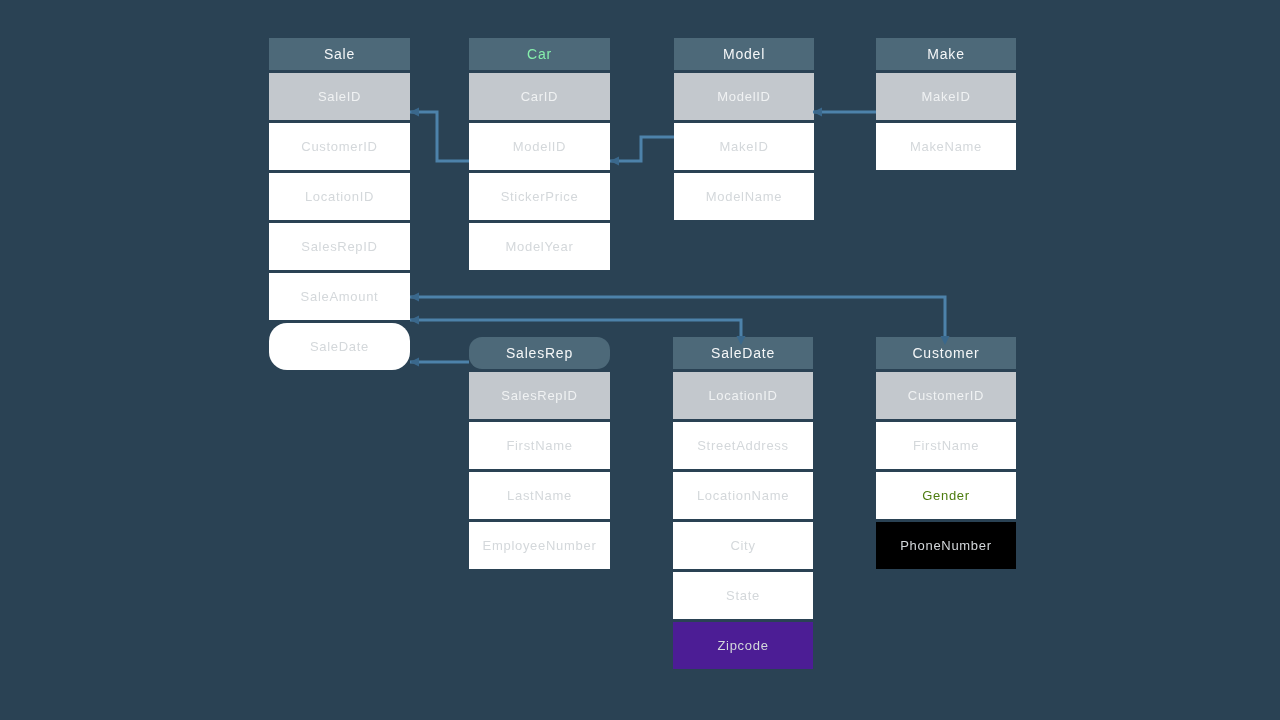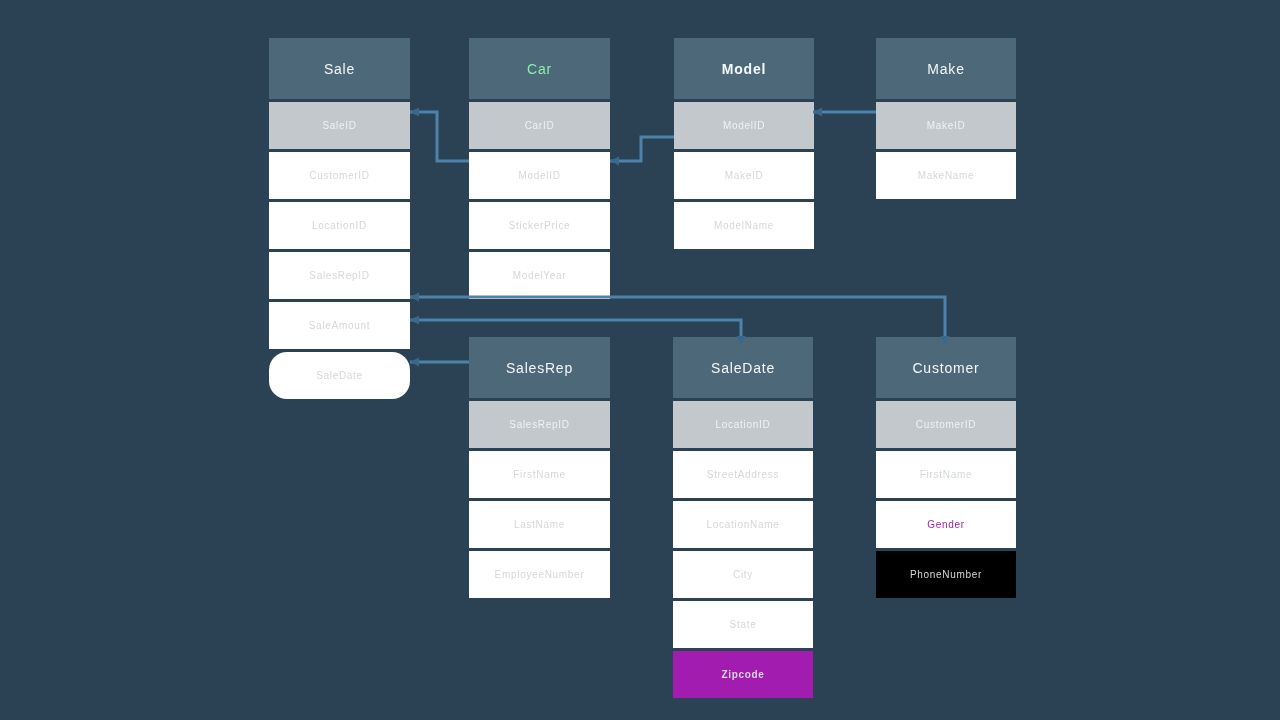--- a/index.html
+++ b/index.html
@@ -13,35 +13,35 @@
   #stage {
     position: relative;
     width: 1280px;
     height: 720px;
   }
   .table {
     position: absolute;
     z-index: 1;
   }
   .thead {
-    height: 61px;
+    height: 32px;
     display: flex;
     align-items: center;
     justify-content: center;
     font-size: 14px;
     letter-spacing: 0.8px;
     font-weight: 400;
   }
   .trow {
     height: 47px;
     margin-top: 3px;
     display: flex;
     align-items: center;
     justify-content: center;
-    font-size: 10px;
+    font-size: 13px;
     letter-spacing: 0.7px;
     font-weight: 400;
   }
   #connectors {
     position: absolute;
     left: 0;
     top: 0;
     z-index: 5;
     pointer-events: none;
   }
@@ -76,46 +76,46 @@
       <div class="trow" style="background: rgb(255, 255, 255); color: rgb(212, 216, 219); border-radius: 18px;">SaleDate</div>
     </div>
     <div class="table" style="left: 469px; top: 38px; width: 141px;">
       <div class="thead" style="background: rgb(77, 105, 121); color: #86efac;">Car</div>
       <div class="trow" style="background: rgb(195, 200, 205); color: rgb(240, 242, 243);">CarID</div>
       <div class="trow" style="background: rgb(255, 255, 255); color: rgb(212, 216, 219);">ModelID</div>
       <div class="trow" style="background: rgb(255, 255, 255); color: rgb(212, 216, 219);">StickerPrice</div>
       <div class="trow" style="background: rgb(255, 255, 255); color: rgb(212, 216, 219);">ModelYear</div>
     </div>
     <div class="table" style="left: 674px; top: 38px; width: 140px;">
-      <div class="thead" style="background: rgb(77, 105, 121); color: rgb(245, 247, 248); font-weight: bold;">Model</div>
+      <div class="thead" style="background: rgb(77, 105, 121); color: rgb(245, 247, 248);">Model</div>
       <div class="trow" style="background: rgb(195, 200, 205); color: rgb(240, 242, 243);">ModelID</div>
       <div class="trow" style="background: rgb(255, 255, 255); color: rgb(212, 216, 219);">MakeID</div>
       <div class="trow" style="background: rgb(255, 255, 255); color: rgb(212, 216, 219);">ModelName</div>
     </div>
     <div class="table" style="left: 876px; top: 38px; width: 140px;">
       <div class="thead" style="background: rgb(77, 105, 121); color: rgb(245, 247, 248);">Make</div>
       <div class="trow" style="background: rgb(195, 200, 205); color: rgb(240, 242, 243);">MakeID</div>
       <div class="trow" style="background: rgb(255, 255, 255); color: rgb(212, 216, 219);">MakeName</div>
     </div>
     <div class="table" style="left: 469px; top: 337px; width: 141px;">
-      <div class="thead" style="background: rgb(77, 105, 121); color: rgb(245, 247, 248);">SalesRep</div>
+      <div class="thead" style="background: rgb(77, 105, 121); color: rgb(245, 247, 248); border-radius: 13px;">SalesRep</div>
       <div class="trow" style="background: rgb(195, 200, 205); color: rgb(240, 242, 243);">SalesRepID</div>
       <div class="trow" style="background: rgb(255, 255, 255); color: rgb(212, 216, 219);">FirstName</div>
       <div class="trow" style="background: rgb(255, 255, 255); color: rgb(212, 216, 219);">LastName</div>
       <div class="trow" style="background: rgb(255, 255, 255); color: rgb(212, 216, 219);">EmployeeNumber</div>
     </div>
     <div class="table" style="left: 673px; top: 337px; width: 140px;">
       <div class="thead" style="background: rgb(77, 105, 121); color: rgb(245, 247, 248);">SaleDate</div>
       <div class="trow" style="background: rgb(195, 200, 205); color: rgb(240, 242, 243);">LocationID</div>
       <div class="trow" style="background: rgb(255, 255, 255); color: rgb(212, 216, 219);">StreetAddress</div>
       <div class="trow" style="background: rgb(255, 255, 255); color: rgb(212, 216, 219);">LocationName</div>
       <div class="trow" style="background: rgb(255, 255, 255); color: rgb(212, 216, 219);">City</div>
       <div class="trow" style="background: rgb(255, 255, 255); color: rgb(212, 216, 219);">State</div>
-      <div class="trow" style="background: #a21caf; color: rgb(212, 216, 219); font-weight: bold;">Zipcode</div>
+      <div class="trow" style="background: #4c1d95; color: rgb(212, 216, 219);">Zipcode</div>
     </div>
     <div class="table" style="left: 876px; top: 337px; width: 140px;">
       <div class="thead" style="background: rgb(77, 105, 121); color: rgb(245, 247, 248);">Customer</div>
       <div class="trow" style="background: rgb(195, 200, 205); color: rgb(240, 242, 243);">CustomerID</div>
       <div class="trow" style="background: rgb(255, 255, 255); color: rgb(212, 216, 219);">FirstName</div>
-      <div class="trow" style="background: rgb(255, 255, 255); color: #a21caf;">Gender</div>
+      <div class="trow" style="background: rgb(255, 255, 255); color: #4d7c0f;">Gender</div>
       <div class="trow" style="background: #000000; color: rgb(212, 216, 219);">PhoneNumber</div>
     </div>
   </div>
 
 </body></html>

